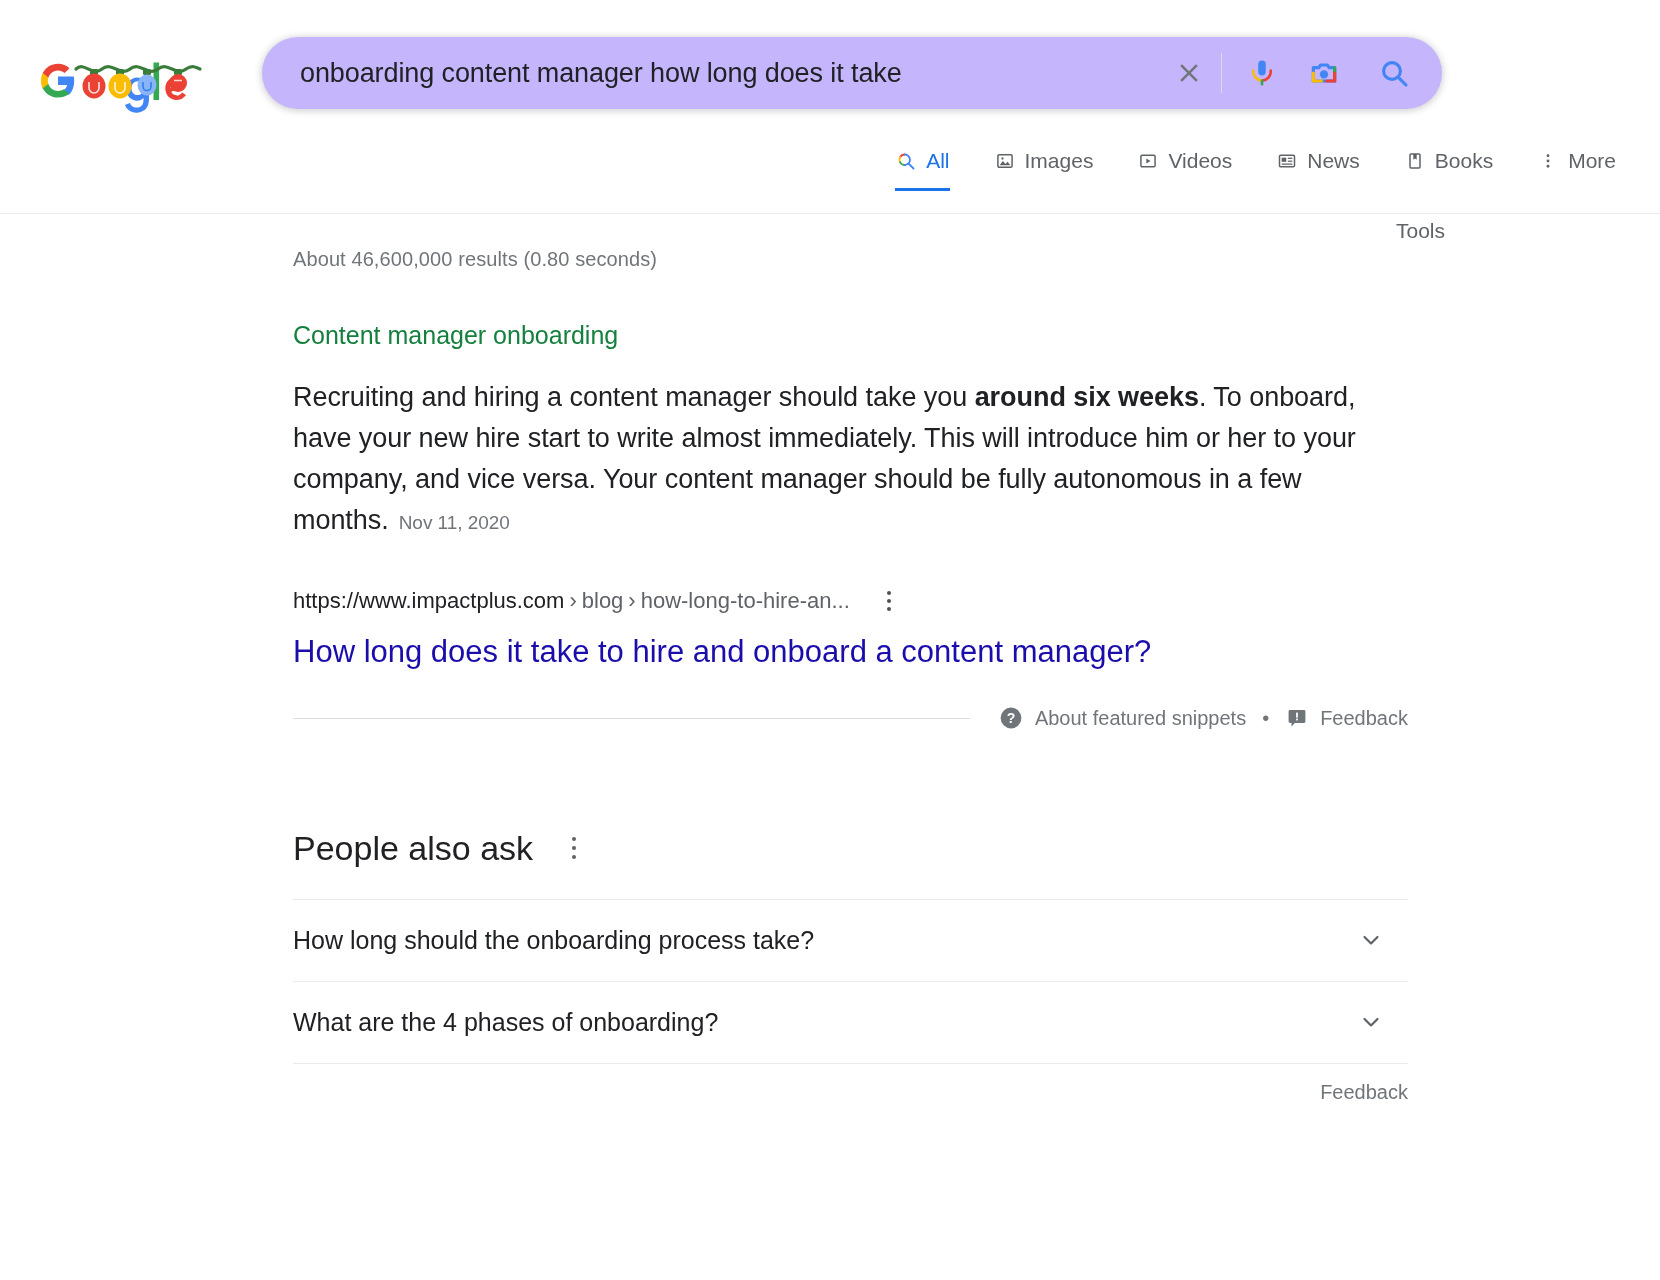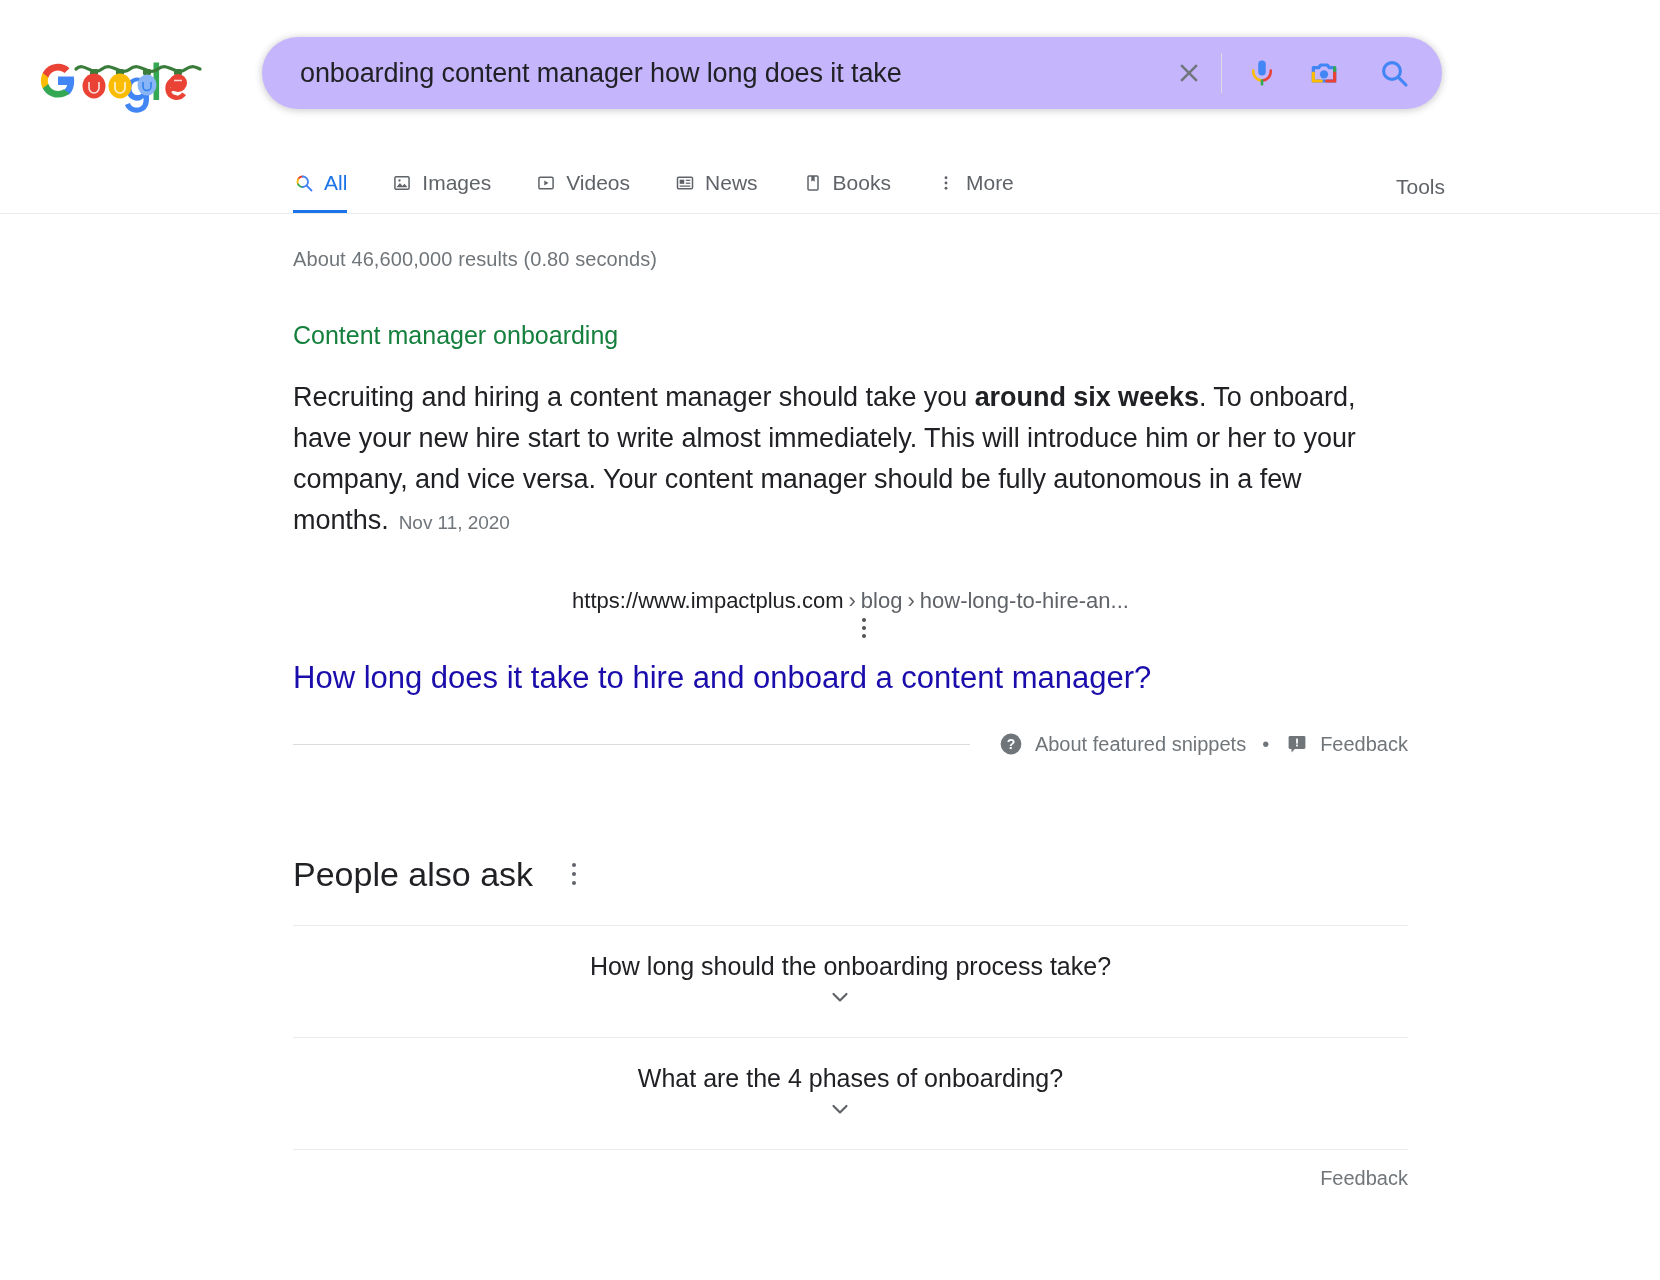--- a/index.html
+++ b/index.html
@@ -64,20 +64,21 @@
   .lens-btn { width: 52px; height: 52px; margin-right: 18px; }
   .srch-btn { width: 52px; height: 52px; }
 
   
   .navbar {
     position: relative;
     height: 66px;
     border-bottom: 1px solid #ebebeb;
     display: flex;
     align-items: flex-end;
+    flex-direction: column;
   }
   .nav-spacer { width: 293px; flex: none; }
   .tabs { display: flex; align-items: flex-end; }
   .tab {
     display: flex;
     align-items: center;
     gap: 9px;
     padding: 0 0 14px 0;
     margin-right: 44px;
     font-size: 21px;
@@ -128,21 +129,20 @@
     font-size: 19px;
     color: #70757a;
     margin-left: 10px;
     white-space: nowrap;
   }
 
   .res-url-row {
     display: flex;
     align-items: center;
     margin-top: 44px;
-    flex-direction: column;
   }
   .res-url {
     font-size: 22px;
     line-height: 28px;
     color: #5f6368;
   }
   .res-url .dom { color: #202124; }
   .res-url .sep { color: #5f6368; margin: 0 5px; }
   .kebab {
     margin-left: 26px;
@@ -186,21 +186,20 @@
     gap: 5px; cursor: pointer;
   }
   .paa-kebab i { width: 4px; height: 4px; border-radius: 50%; background: #5f6368; display:block; }
 
   .paa-list { margin-top: 30px; border-top: 1px solid #ebebeb; }
   .paa-item {
     display: flex; align-items: center; justify-content: space-between;
     padding: 24px 0 25px 0;
     border-bottom: 1px solid #ebebeb;
     cursor: pointer;
-    flex-direction: column;
   }
   .paa-q { font-size: 25px; color: #202124; line-height: 32px; }
   .chev { width: 30px; height: 30px; margin-right: 22px; flex:none; display:flex; align-items:center; justify-content:center;}
 
   .paa-feedback {
     text-align: right;
     padding-top: 17px;
     font-size: 20px;
     color: #70757a;
     cursor: pointer;

